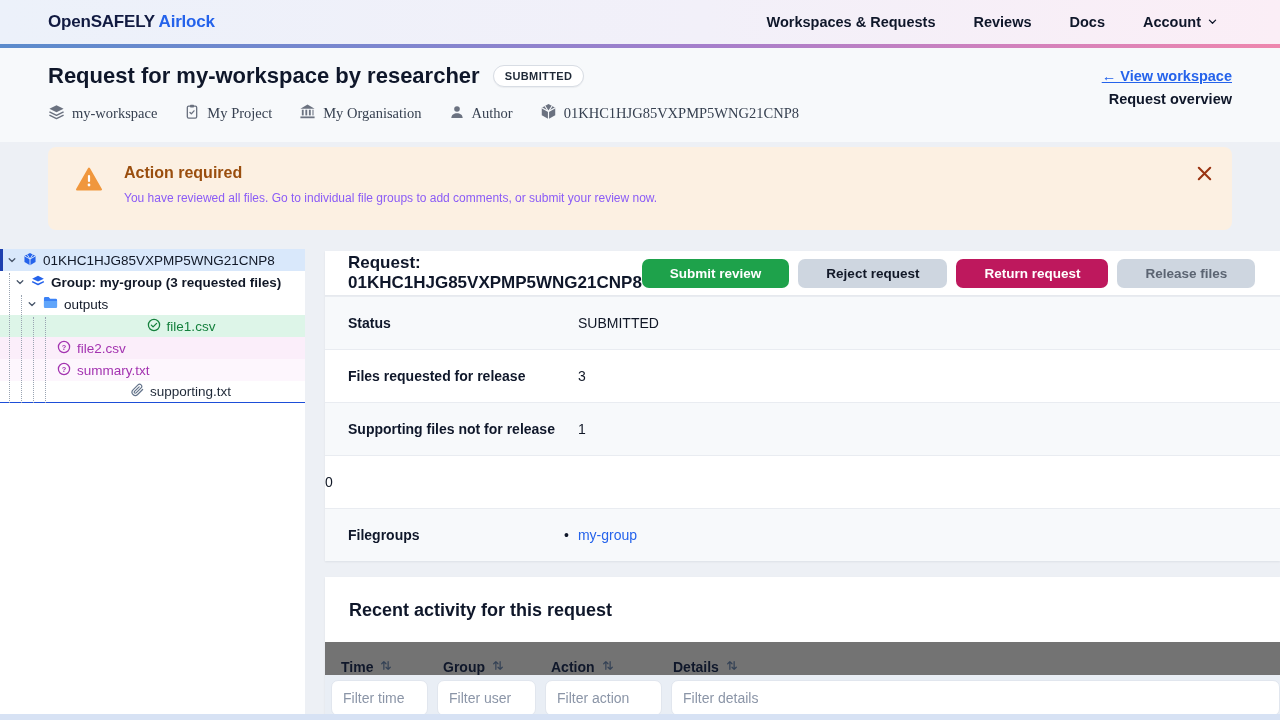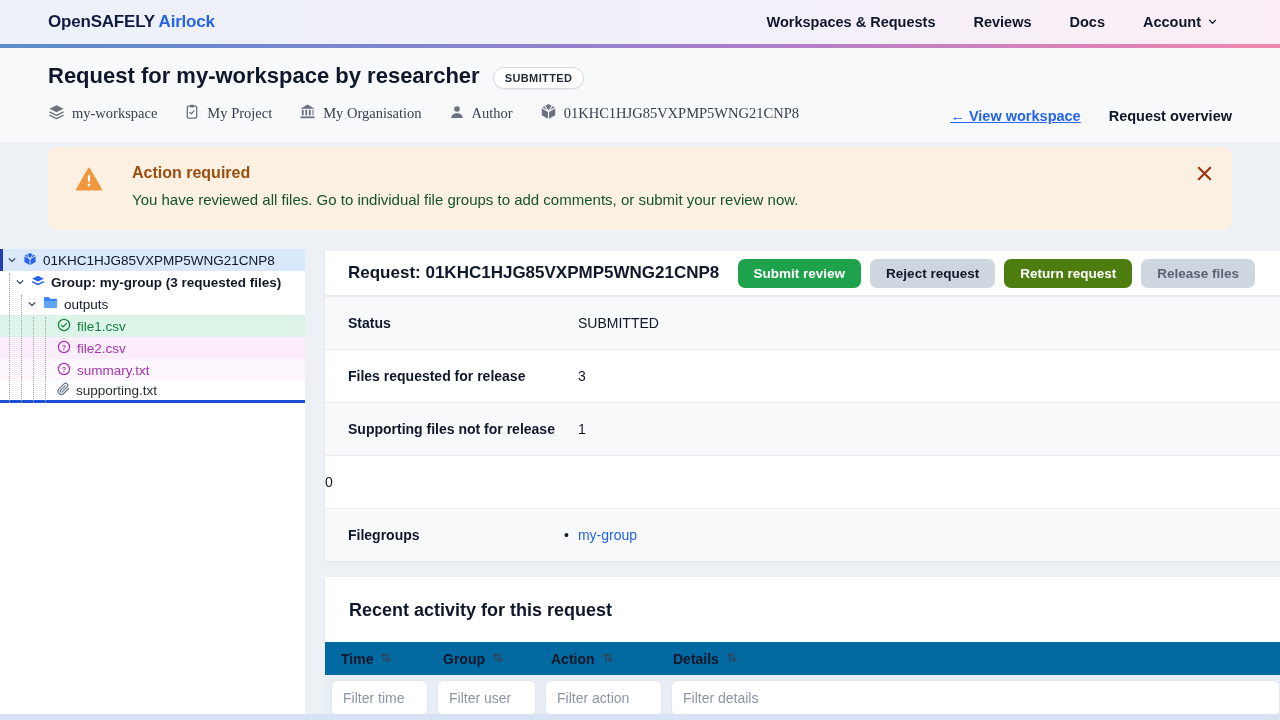--- a/index.html
+++ b/index.html
@@ -18,91 +18,91 @@
     background:linear-gradient(90deg,#ecf1fa 0%,#f2f0f9 55%,#fbeef6 100%);
   }
   .logo { font-size:17px; font-weight:bold; color:#111a41; letter-spacing:-0.2px; cursor:pointer; }
   .logo .accent { color:#2563eb; }
   .nav { display:flex; gap:38px; align-items:center; }
   .nav-item { font-size:14.5px; font-weight:bold; color:#0f172a; display:flex; align-items:center; gap:6px; cursor:pointer; }
   .grad-bar { height:4px; background:linear-gradient(90deg,#5b8bcc 0%,#7d86cf 30%,#a57ecb 55%,#d381bc 80%,#ee87ae 100%); }
 
   
   .title-section { background:#f7f9fb; padding:15px 48px 18px; display:flex; justify-content:space-between; }
-  .page-title { margin:0; font-size:22px; font-weight:bold; color:#0f172a; display:flex; align-items:flex-end; gap:13px; }
+  .page-title { margin:0; font-size:22px; font-weight:bold; color:#0f172a; display:flex; align-items:center; gap:13px; }
   .badge {
     font-size:11px; font-weight:bold; color:#1f2937; background:#fff;
     border:1px solid #d8dde4; border-radius:999px; padding:4px 11px; letter-spacing:0.4px;
     box-shadow:0 1px 1px rgba(16,24,40,.05);
   }
   .meta-row { display:flex; gap:27px; margin-top:14px; align-items:center;font-family:Liberation Serif, serif; }
   .meta-item { display:flex; gap:7px; align-items:center; font-size:14.5px; color:#374151; }
   .meta-item svg { color:#6b7280; flex-shrink:0; }
-  .title-right { display:flex; flex-direction:row; align-items:flex-end; gap:28px; padding-top:5px; }
+  .title-right { display:flex; flex-direction:column; align-items:flex-end; gap:7px; padding-top:5px; }
   .view-link { color:#2563eb; font-size:14.5px; font-weight:bold; text-decoration:underline; cursor:pointer; }
   .overview-label { font-size:14.5px; font-weight:bold; color:#0f172a; }
 
   
   .alert {
     margin:5px 48px 0; height:83px; background:#fcf0e2; border-radius:8px;
     padding:17px 16px 0 28px; display:flex; align-items:flex-start;
   }
-  .alert-body { margin-left:30px; flex:1; }
+  .alert-body { margin-left:22px; flex:1; }
   .alert-title { font-size:16px; font-weight:bold; color:#9a4e0e; }
-  .alert-msg { margin-top:9px; font-size:15px; color:#14532d; }
+  .alert-msg { margin-top:9px; font-size:12px; color:#8b5cf6; }
   .alert-close { cursor:pointer; padding:2px; margin-top:-2px; }
 
   
   .content { display:flex; margin-top:19px; height:471px; }
 
   
   .sidebar { width:305px; flex-shrink:0; background:#fff; position:relative; border-bottom:1px solid #e5e7eb; }
   .tree-row { height:22px; display:flex; align-items:center; gap:6px; font-size:13.5px; color:#111827; cursor:pointer; white-space:nowrap; }
   .tree-row svg { flex-shrink:0; }
   .row-root { background:#d9e8fb; border-left:3px solid #1e40af; padding-left:4px; }
   .row-group { padding-left:15px; font-weight:bold; }
   .row-folder { padding-left:27px; }
   .file-row { padding-left:57px; }
-  .f-approved { background:#ddf5e8; color:#15803d; }
+  .f-approved { background:#ddf5e8; color:#15803d;justify-content:center; }
   .f-und-a { background:#fbeefa; color:#a333b0; }
   .f-und-b { background:#fdf6fd; color:#a333b0; }
   .f-supporting { color:#1f2937; }
   .chev { color:#475569; }
   .guide { position:absolute; width:0; border-left:1px dotted #9aa4b2; pointer-events:none; }
   .g1 { left:9px;  top:24px; height:130px; }
   .g2 { left:21px; top:46px; height:108px; }
   .g3 { left:33px; top:68px; height:86px; }
   .g4 { left:45px; top:68px; height:86px; }
 
   
   .main { flex:1; margin-left:20px; padding-top:2px; }
   .card { background:#fff; box-shadow:0 1px 2px rgba(16,24,40,.07); }
   .card1-header {
     display:flex; justify-content:space-between; align-items:center;
     padding:0 25px 0 23px; height:45px; border-bottom:1px solid #e6e9ee;
   }
   .card-title { font-size:17px; font-weight:bold; color:#0f172a; margin:0; }
   .btns { display:flex; gap:9px; }
-  .btn { border:none; border-radius:7px; padding:7px 16px; font-size:13.5px; font-weight:bold; font-family:inherit; cursor:pointer; white-space:nowrap; }
+  .btn { border:none; border-radius:7px; padding:7px 28px; font-size:13.5px; font-weight:bold; font-family:inherit; cursor:pointer; white-space:nowrap; }
   .btn-green { background:#1ea24b; color:#fff; }
   .btn-gray { background:#ced6e0; color:#111827; }
-  .btn-blue { background:#4d7c0f; color:#fff;text-align:center; }
+  .btn-blue { background:#be185d; color:#fff;text-align:center; }
   .btn-muted { background:#ced6e0; color:#55607036; color:#5b6472; }
 
   .detail-row { height:53px; display:flex; align-items:center; font-size:14px; border-top:1px solid #e9ecf1; }
   .detail-row:first-child { border-top:none; }
   .row-shaded { background:#f7f9fb; }
   .detail-label { width:253px; padding-left:23px; flex-shrink:0; font-weight:bold; color:#0f172a; }
   .detail-value { color:#111827; display:flex; align-items:center; }
   .bullet { margin-right:9px; font-size:14px; color:#0f172a; }
   .link { color:#2563eb; cursor:pointer; }
 
   .card2 { margin-top:16px; height:200px; overflow:hidden; }
   .card2-title { font-size:18px; font-weight:bold; color:#0f172a; margin:0; padding:23px 24px 21px; }
-  .activity-header { display:flex; align-items:center; background:#0369a1; height:33px; font-size:14px; font-weight:bold; color:#0f172a; }
+  .activity-header { display:flex; align-items:flex-end; background:#737373; height:33px; font-size:14px; font-weight:bold; color:#0f172a; }
   .ah-cell { display:flex; align-items:center; gap:7px; padding-left:16px; cursor:pointer; }
   .w-time { width:102px; } .w-user { width:108px; } .w-action { width:122px; } .w-details { flex:1; }
   .sort-icon { color:#334155; }
   .filter-row { display:flex; background:#e9eef5; padding-top:5px; height:40px; }
   .filter-row input {
     height:36px; background:#fff; border:1px solid #e1e6ee; border-radius:7px;
     font-family:inherit; font-size:14px; color:#334155; padding:0 11px; outline:none;
   }
   .filter-row input::placeholder { color:#8b95a7; }
   .fi-time { margin-left:6px; width:97px; }
@@ -287,21 +287,21 @@
     </div>
     <div class="tree-row file-row f-und-b">
       <span>
         <svg width="14" height="14" viewBox="0 0 20 20">
             <circle cx="10" cy="10" r="8" fill="none" stroke="#a333b0" stroke-width="1.8"></circle>
             <text x="10" y="13.6" text-anchor="middle" font-size="10.5" font-weight="bold" fill="#a333b0" font-family="Liberation Sans, sans-serif">?</text>
           </svg>
       </span>
       <span>summary.txt</span>
     </div>
-    <div class="tree-row file-row f-supporting" style="border-bottom:3px solid #1d4ed8;">
+    <div class="tree-row file-row f-supporting" style="border-bottom:1px solid #1d4ed8;justify-content:center;">
       <span>
         <svg width="13" height="14" viewBox="0 0 24 24" fill="none" stroke="#64748b" stroke-width="2.2" stroke-linecap="round" stroke-linejoin="round">
             <path d="M21.44 11.05l-9.19 9.19a6 6 0 0 1-8.49-8.49l9.19-9.19a4 4 0 0 1 5.66 5.66l-9.2 9.19a2 2 0 0 1-2.83-2.83l8.49-8.48"></path>
           </svg>
       </span>
       <span>supporting.txt</span>
     </div>
     <div class="guide g1"></div>
     <div class="guide g2"></div>
     <div class="guide g3"></div>

